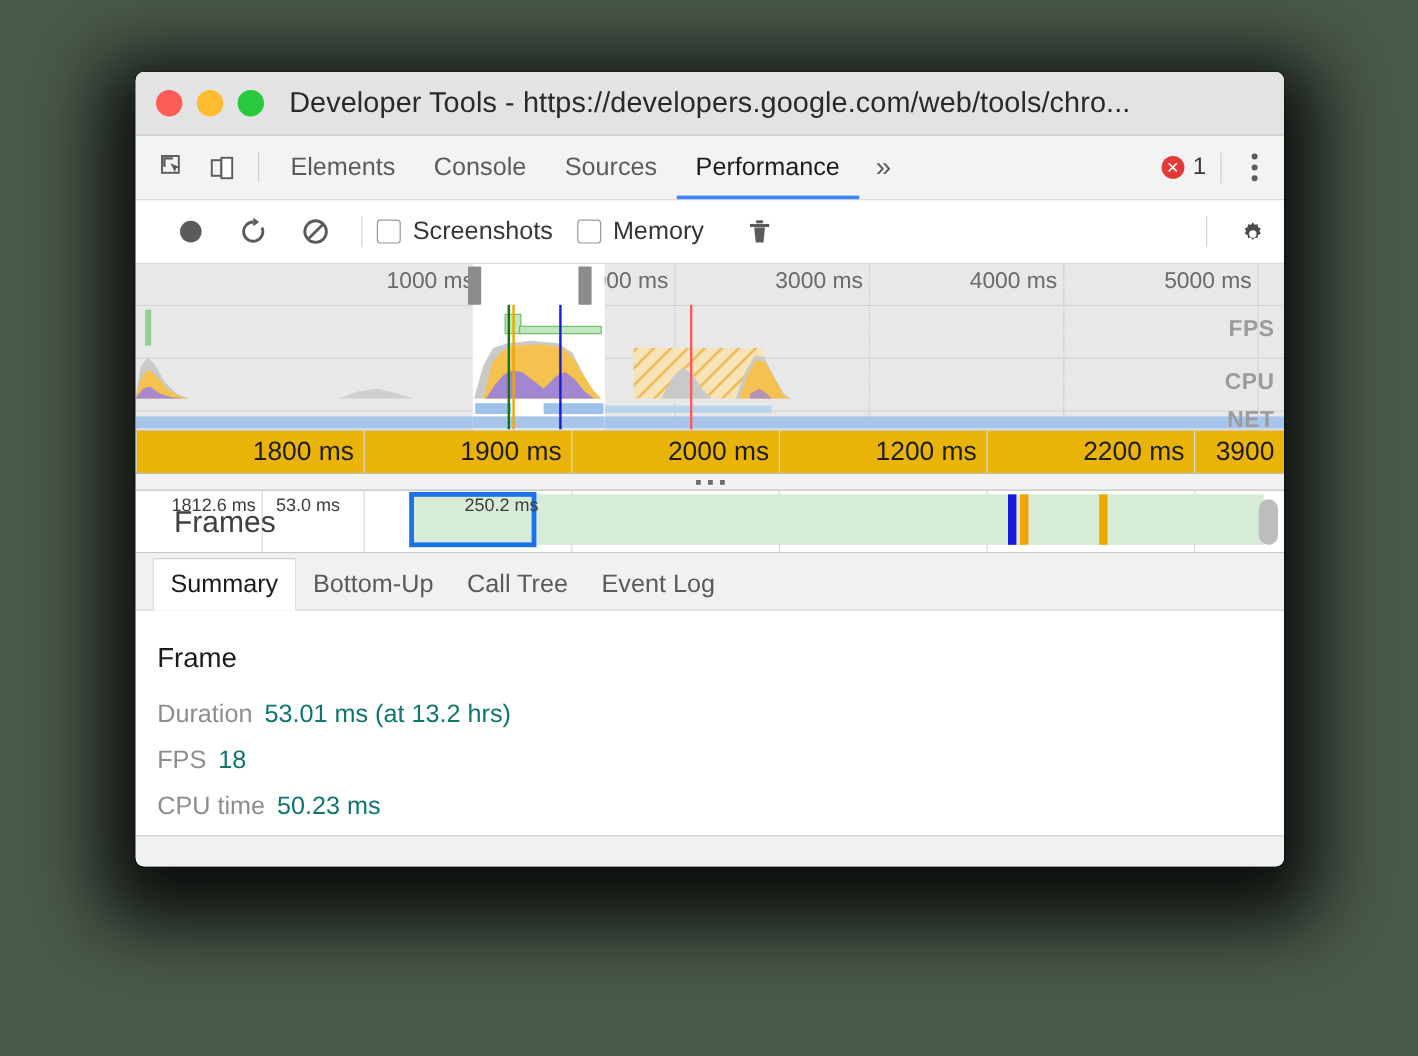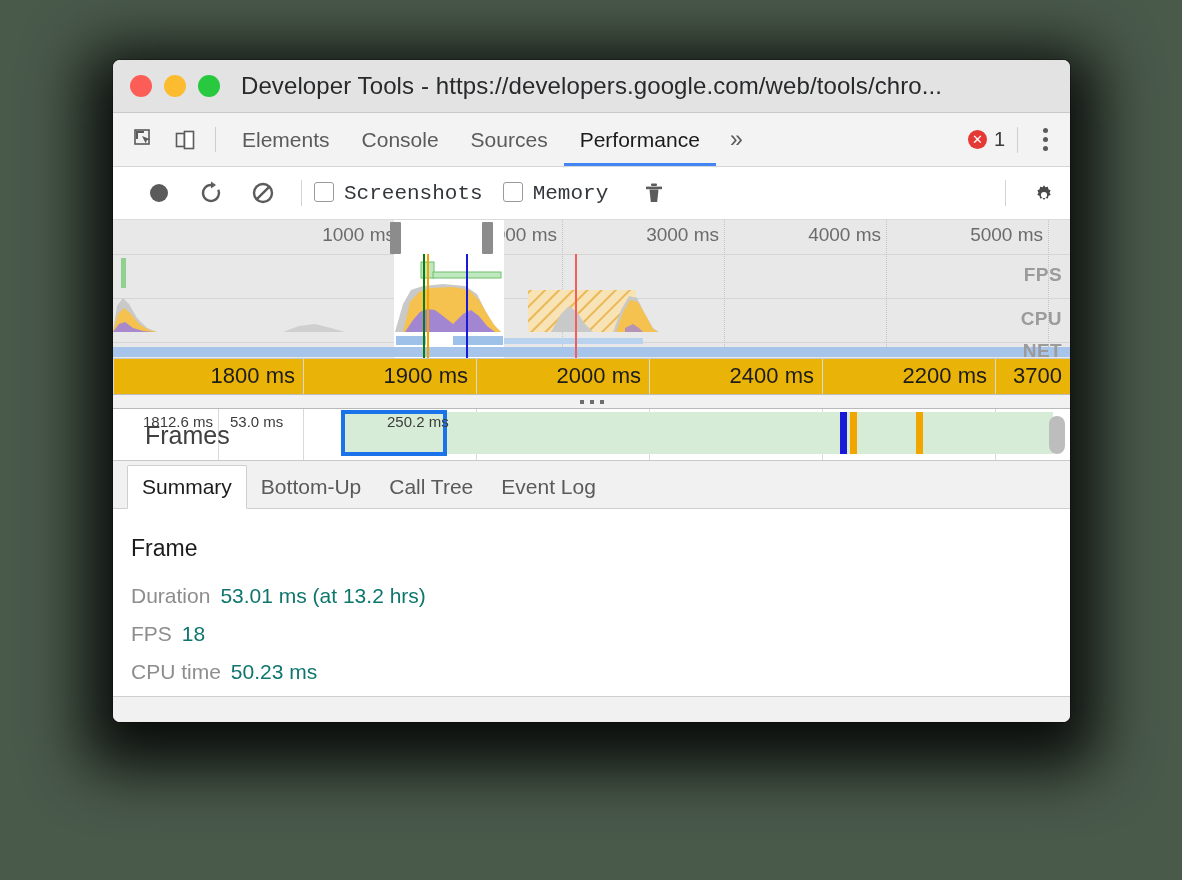--- a/index.html
+++ b/index.html
@@ -93,21 +93,21 @@
   
   .perftoolbar {
     height: 53px; flex: 0 0 53px;
     background: #fff;
     border-bottom: 1px solid #dcdcdc;
     display: flex; align-items: center;
     padding-left: 20px; gap: 0;
   }
   .pt-btn { width: 52px; display: flex; align-items: center; justify-content: center; cursor: pointer; }
   .pt-sep { width: 1px; height: 26px; background: #d3d3d3; margin: 0 12px; }
-  .cbox { display: flex; gap: 10px; cursor: pointer; margin-right: 20px; font-family: Liberation Mono, monospace; }
+  .cbox { display: flex; align-items: center; gap: 10px; cursor: pointer; margin-right: 20px; }
   .cbox .box {
     width: 20px; height: 20px; border: 1.6px solid #9a9a9a; border-radius: 3px; background: #fff;
   }
   .cbox .lbl { font-size: 21px; color: #33373b; }
   .pt-right { margin-left: auto; display: flex; align-items: center; }
   
   .overview {
     flex: 0 0 139px; position: relative;
     background: #e8e8e8;
     border-bottom: 1px solid #c7c7c7;
@@ -396,27 +396,27 @@
       <div class="r-tick" style="left:0px;  width:190px">
           <span>1800 ms</span>
         </div>
       <div class="r-tick" style="left:190px;width:173px">
           <span>1900 ms</span>
         </div>
       <div class="r-tick" style="left:363px;width:173px">
           <span>2000 ms</span>
         </div>
       <div class="r-tick" style="left:536px;width:173px">
-          <span>2400 ms</span>
+          <span>1200 ms</span>
         </div>
       <div class="r-tick" style="left:709px;width:173px">
           <span>2200 ms</span>
         </div>
       <div class="r-tick" style="left:882px;width:75px">
-          <span>3700</span>
+          <span>3900</span>
         </div>
     </div>
 
     <div class="resizer">
         <i></i>
         <i></i>
         <i></i>
       </div>
 
     <div class="frames">

